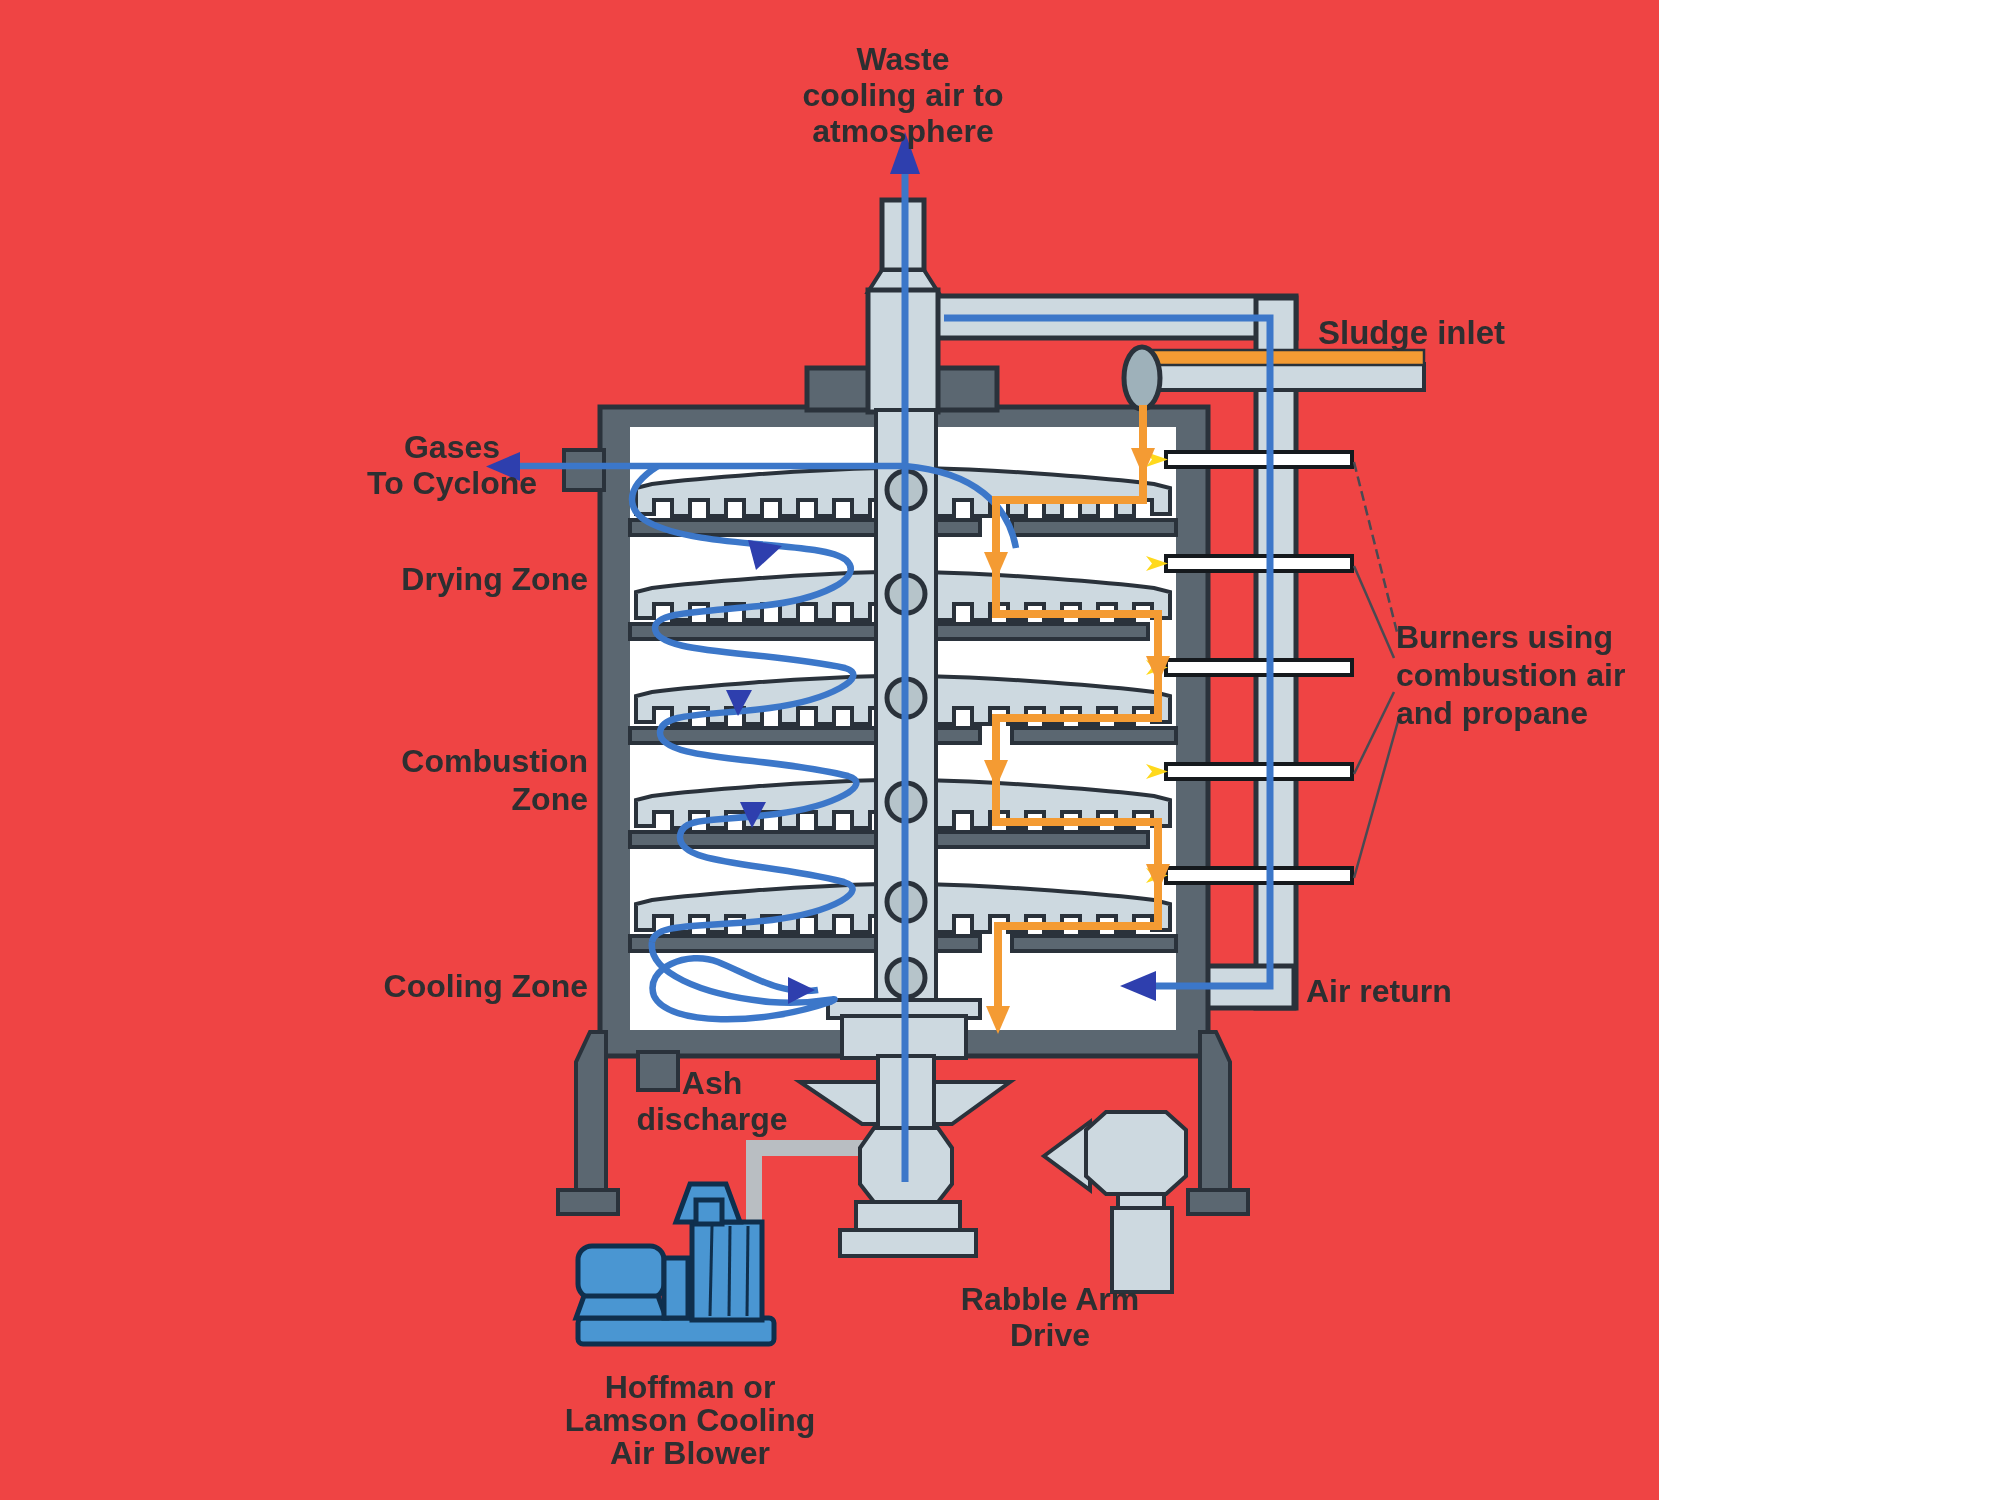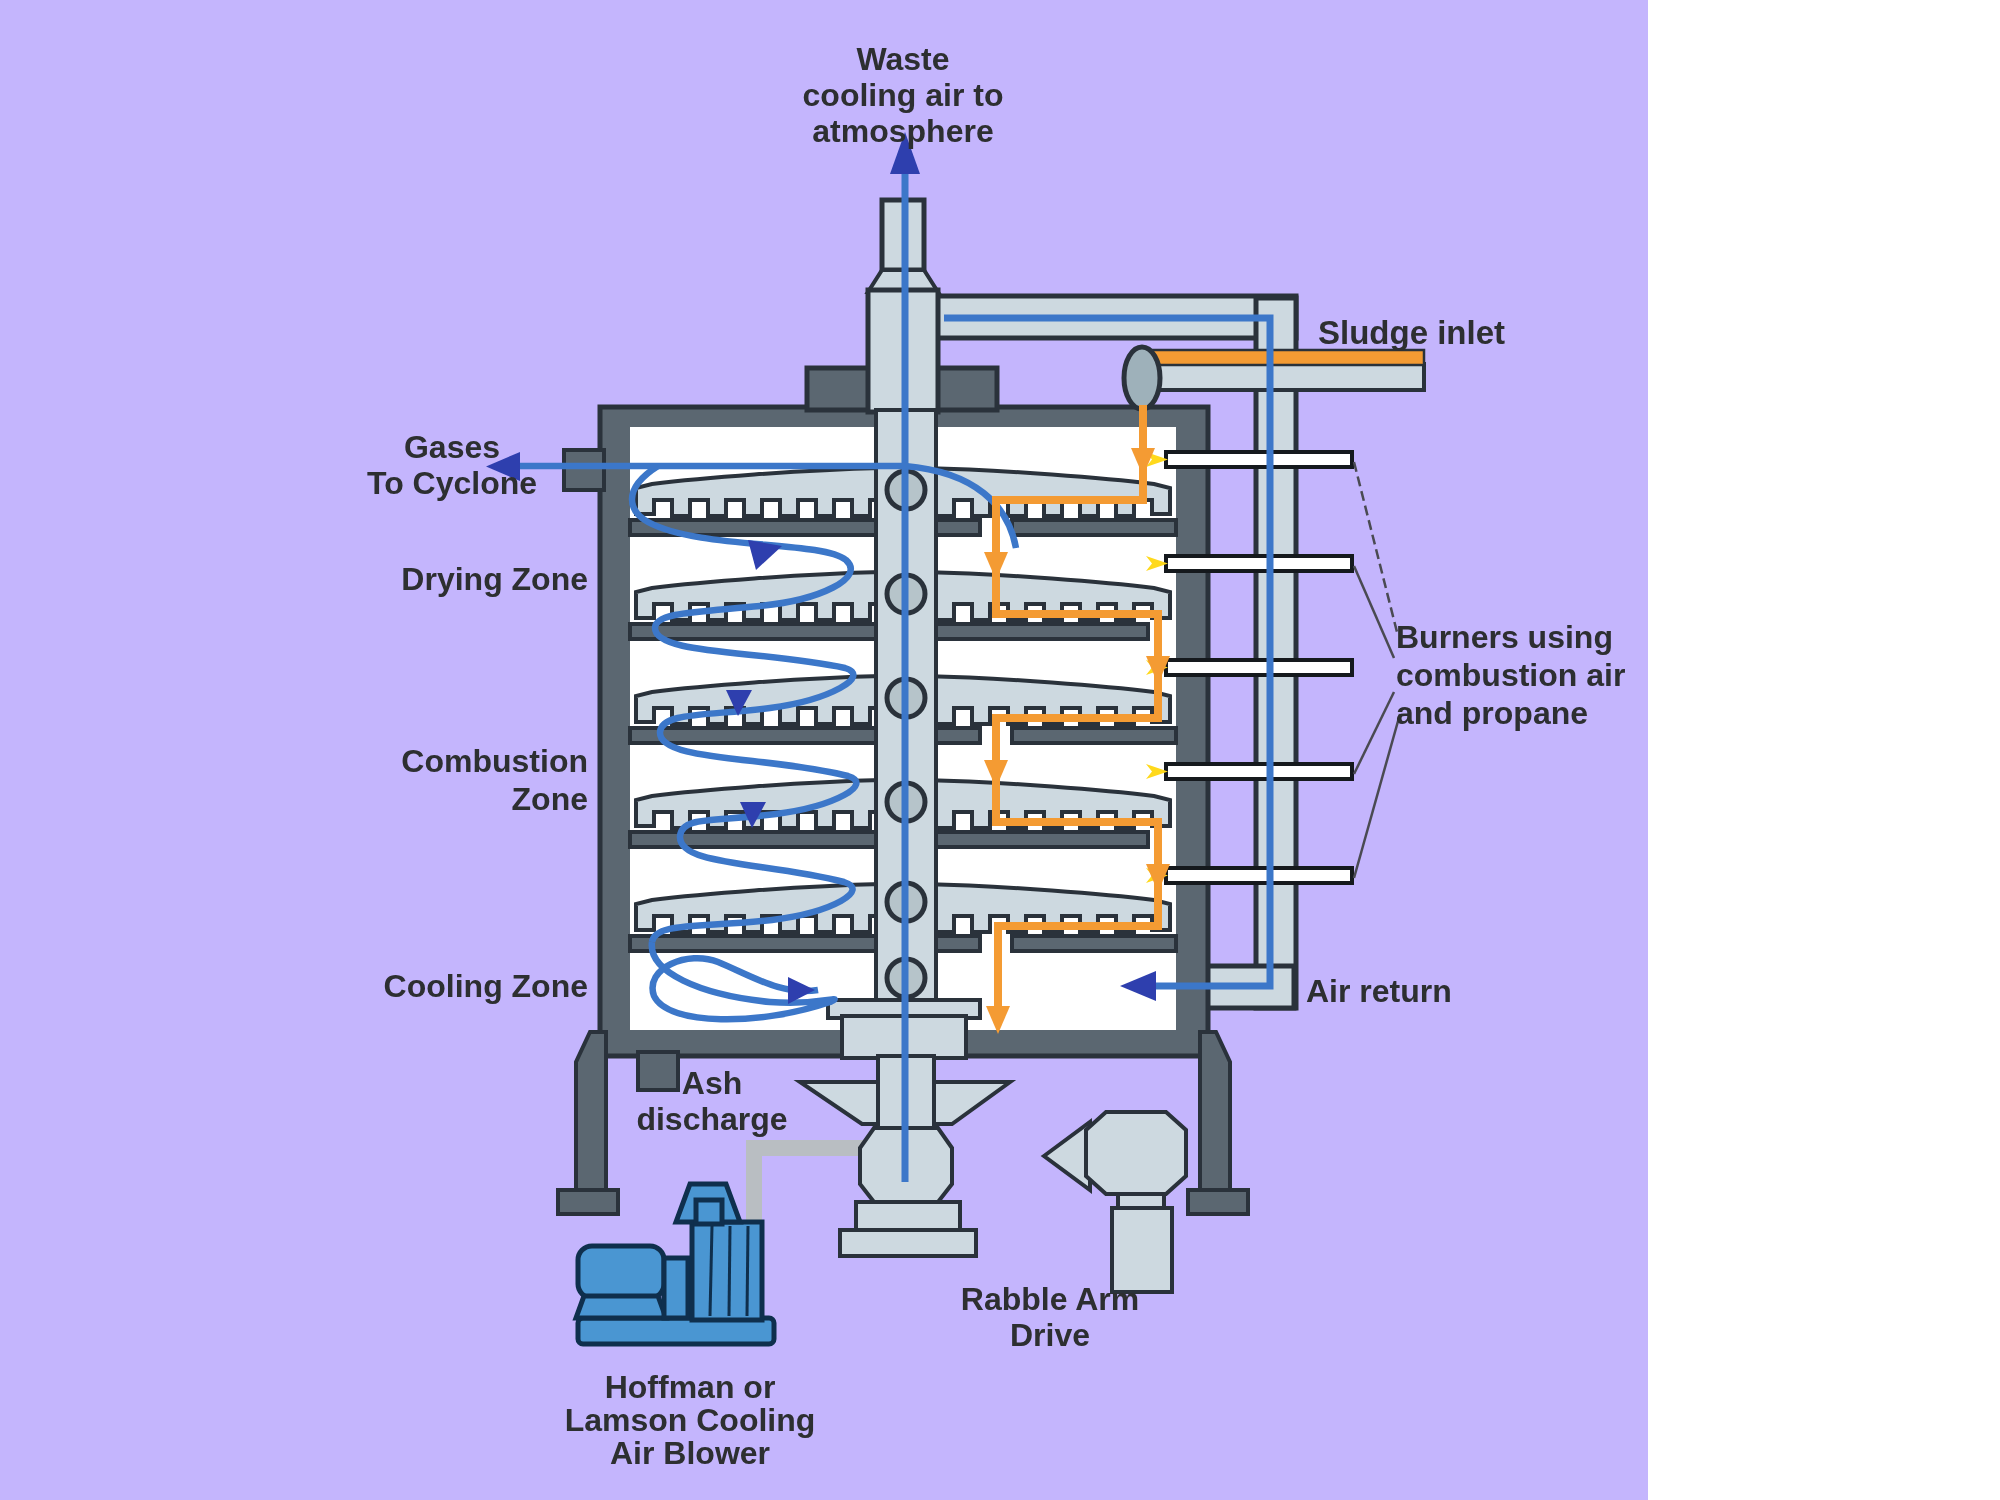--- a/index.html
+++ b/index.html
@@ -1,17 +1,17 @@
 <!DOCTYPE html>
 <html><head>
 <meta charset="utf-8">
 <style>
   html,body{margin:0;padding:0;background:#ffffff;}
-  .stage{position:relative;width:1648px;height:1500px;background:#c4b5fd;overflow:hidden;
-         font-family:"Liberation Sans", sans-serif;}
+  .stage{position:relative;width:1648px;height:1500px;background:#ef4444;overflow:hidden;
+         font-family:"Liberation Sans", sans-serif;padding-left:11px;}
   svg{position:absolute;left:0;top:0;}
   text{font-family:"Liberation Sans", sans-serif;font-weight:bold;fill:#2d2f31;}
   .lbl{font-size:32px;}
   .lbl-big{font-size:33px;}
 </style>
 </head>
 <body>
 
 <div class="stage">
 <svg width="2000" height="1500" viewBox="0 0 2000 1500">

